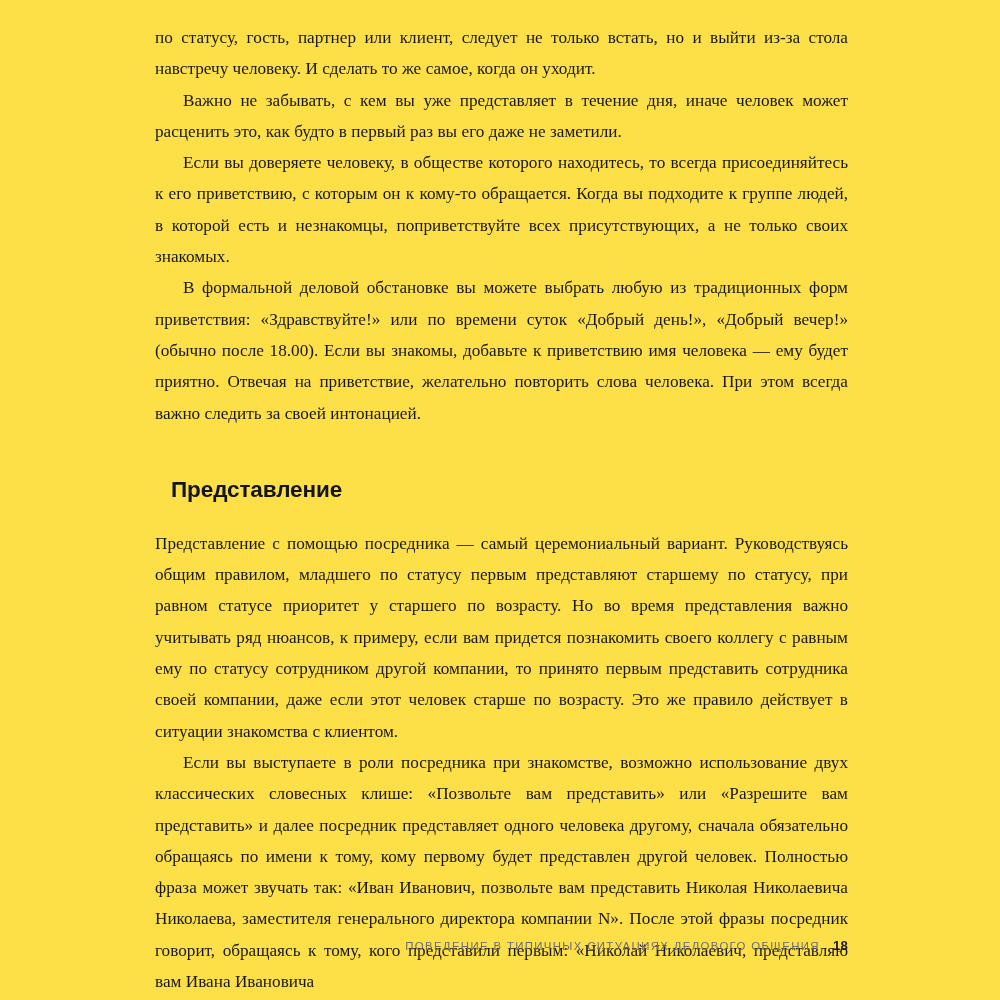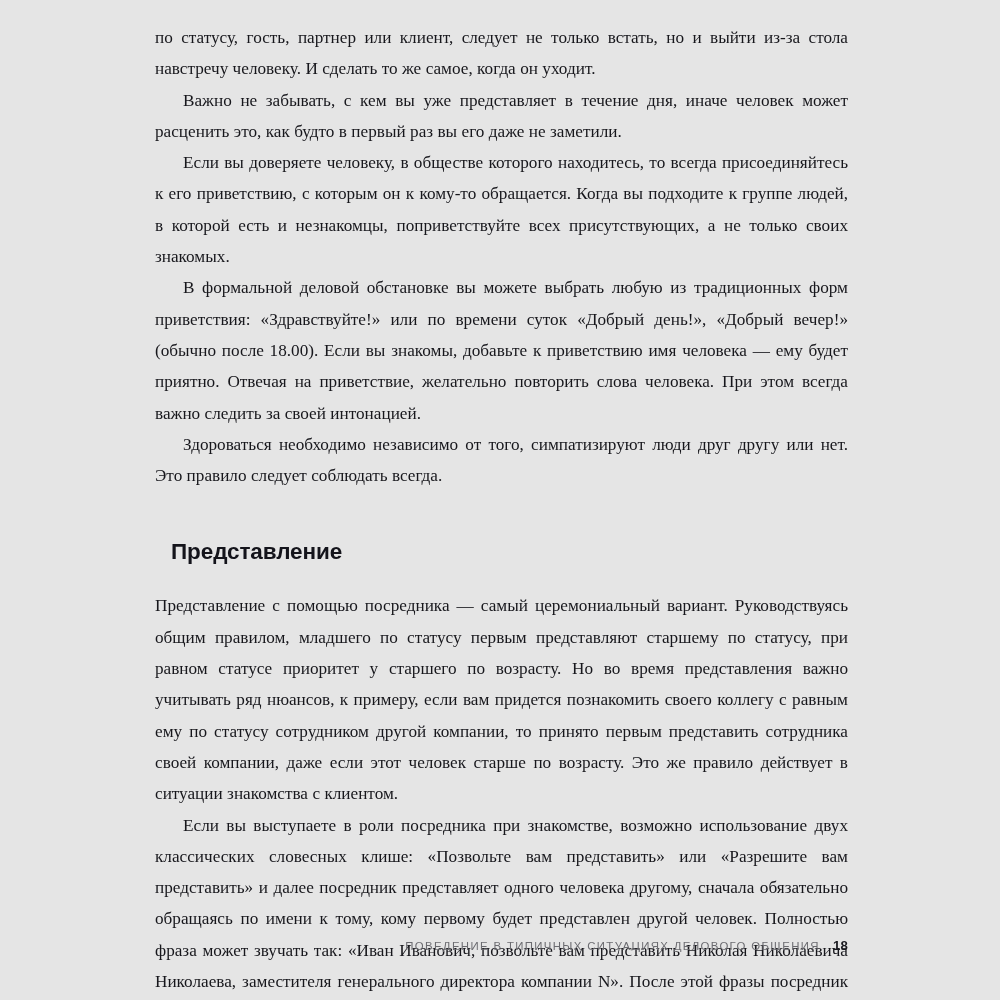--- a/index.html
+++ b/index.html
@@ -6,21 +6,21 @@
   html, body {
     margin: 0;
     padding: 0;
     background: #ffffff;
   }
 
   .page {
     position: relative;
     width: 1000px;
     height: 1000px;
-    background: #e5e5e5;
+    background: #fde047;
     overflow: hidden;
     box-sizing: border-box;
   }
 
   .text-column {
     position: absolute;
     left: 155px;
     top: 22px;
     width: 693px;
   }
@@ -93,21 +93,20 @@
 <body>
 
 <div class="page">
 
   <div class="text-column">
 
     <p class="para no-indent">по статусу, гость, партнер или клиент, следует не только встать, но и выйти из-за стола навстречу человеку. И сделать то же самое, когда он уходит.</p>
     <p class="para">Важно не забывать, с кем вы уже представляет в течение дня, иначе человек может расценить это, как будто в первый раз вы его даже не заметили.</p>
     <p class="para">Если вы доверяете человеку, в обществе которого находитесь, то всегда присоединяйтесь к его приветствию, с которым он к кому-то обращается. Когда вы подходите к группе людей, в которой есть и незнакомцы, поприветствуйте всех присутствующих, а не только своих знакомых.</p>
     <p class="para">В формальной деловой обстановке вы можете выбрать любую из традиционных форм приветствия: «Здравствуйте!» или по времени суток «Добрый день!», «Добрый вечер!» (обычно после 18.00). Если вы знакомы, добавьте к приветствию имя человека — ему будет приятно. Отвечая на приветствие, желательно повторить слова человека. При этом всегда важно следить за своей интонацией.</p>
-    <p class="para">Здороваться необходимо независимо от того, симпатизируют люди друг другу или нет. Это правило следует соблюдать всегда.</p>
 
     <div class="spacer-before-heading"></div>
     <h2 class="section-heading">Представление</h2>
     <div class="spacer-after-heading"></div>
 
     <p class="para no-indent">Представление с помощью посредника — самый церемониальный вариант. Руководствуясь общим правилом, младшего по статусу первым представляют старшему по статусу, при равном статусе приоритет у старшего по возрасту. Но во время представления важно учитывать ряд нюансов, к примеру, если вам придется познакомить своего коллегу с равным ему по статусу сотрудником другой компании, то принято первым представить сотрудника своей компании, даже если этот человек старше по возрасту. Это же правило действует в ситуации знакомства с клиентом.</p>
     <p class="para">Если вы выступаете в роли посредника при знакомстве, возможно использование двух классических словесных клише: «Позвольте вам представить» или «Разрешите вам представить» и далее посредник представляет одного человека другому, сначала обязательно обращаясь по имени к тому, кому первому будет представлен другой человек. Полностью фраза может звучать так: «Иван Иванович, позвольте вам представить Николая Николаевича Николаева, заместителя генерального директора компании N». После этой фразы посредник говорит, обращаясь к тому, кого представили первым: «Николай Николаевич, представляю вам Ивана Ивановича</p>
 
   </div>
 

